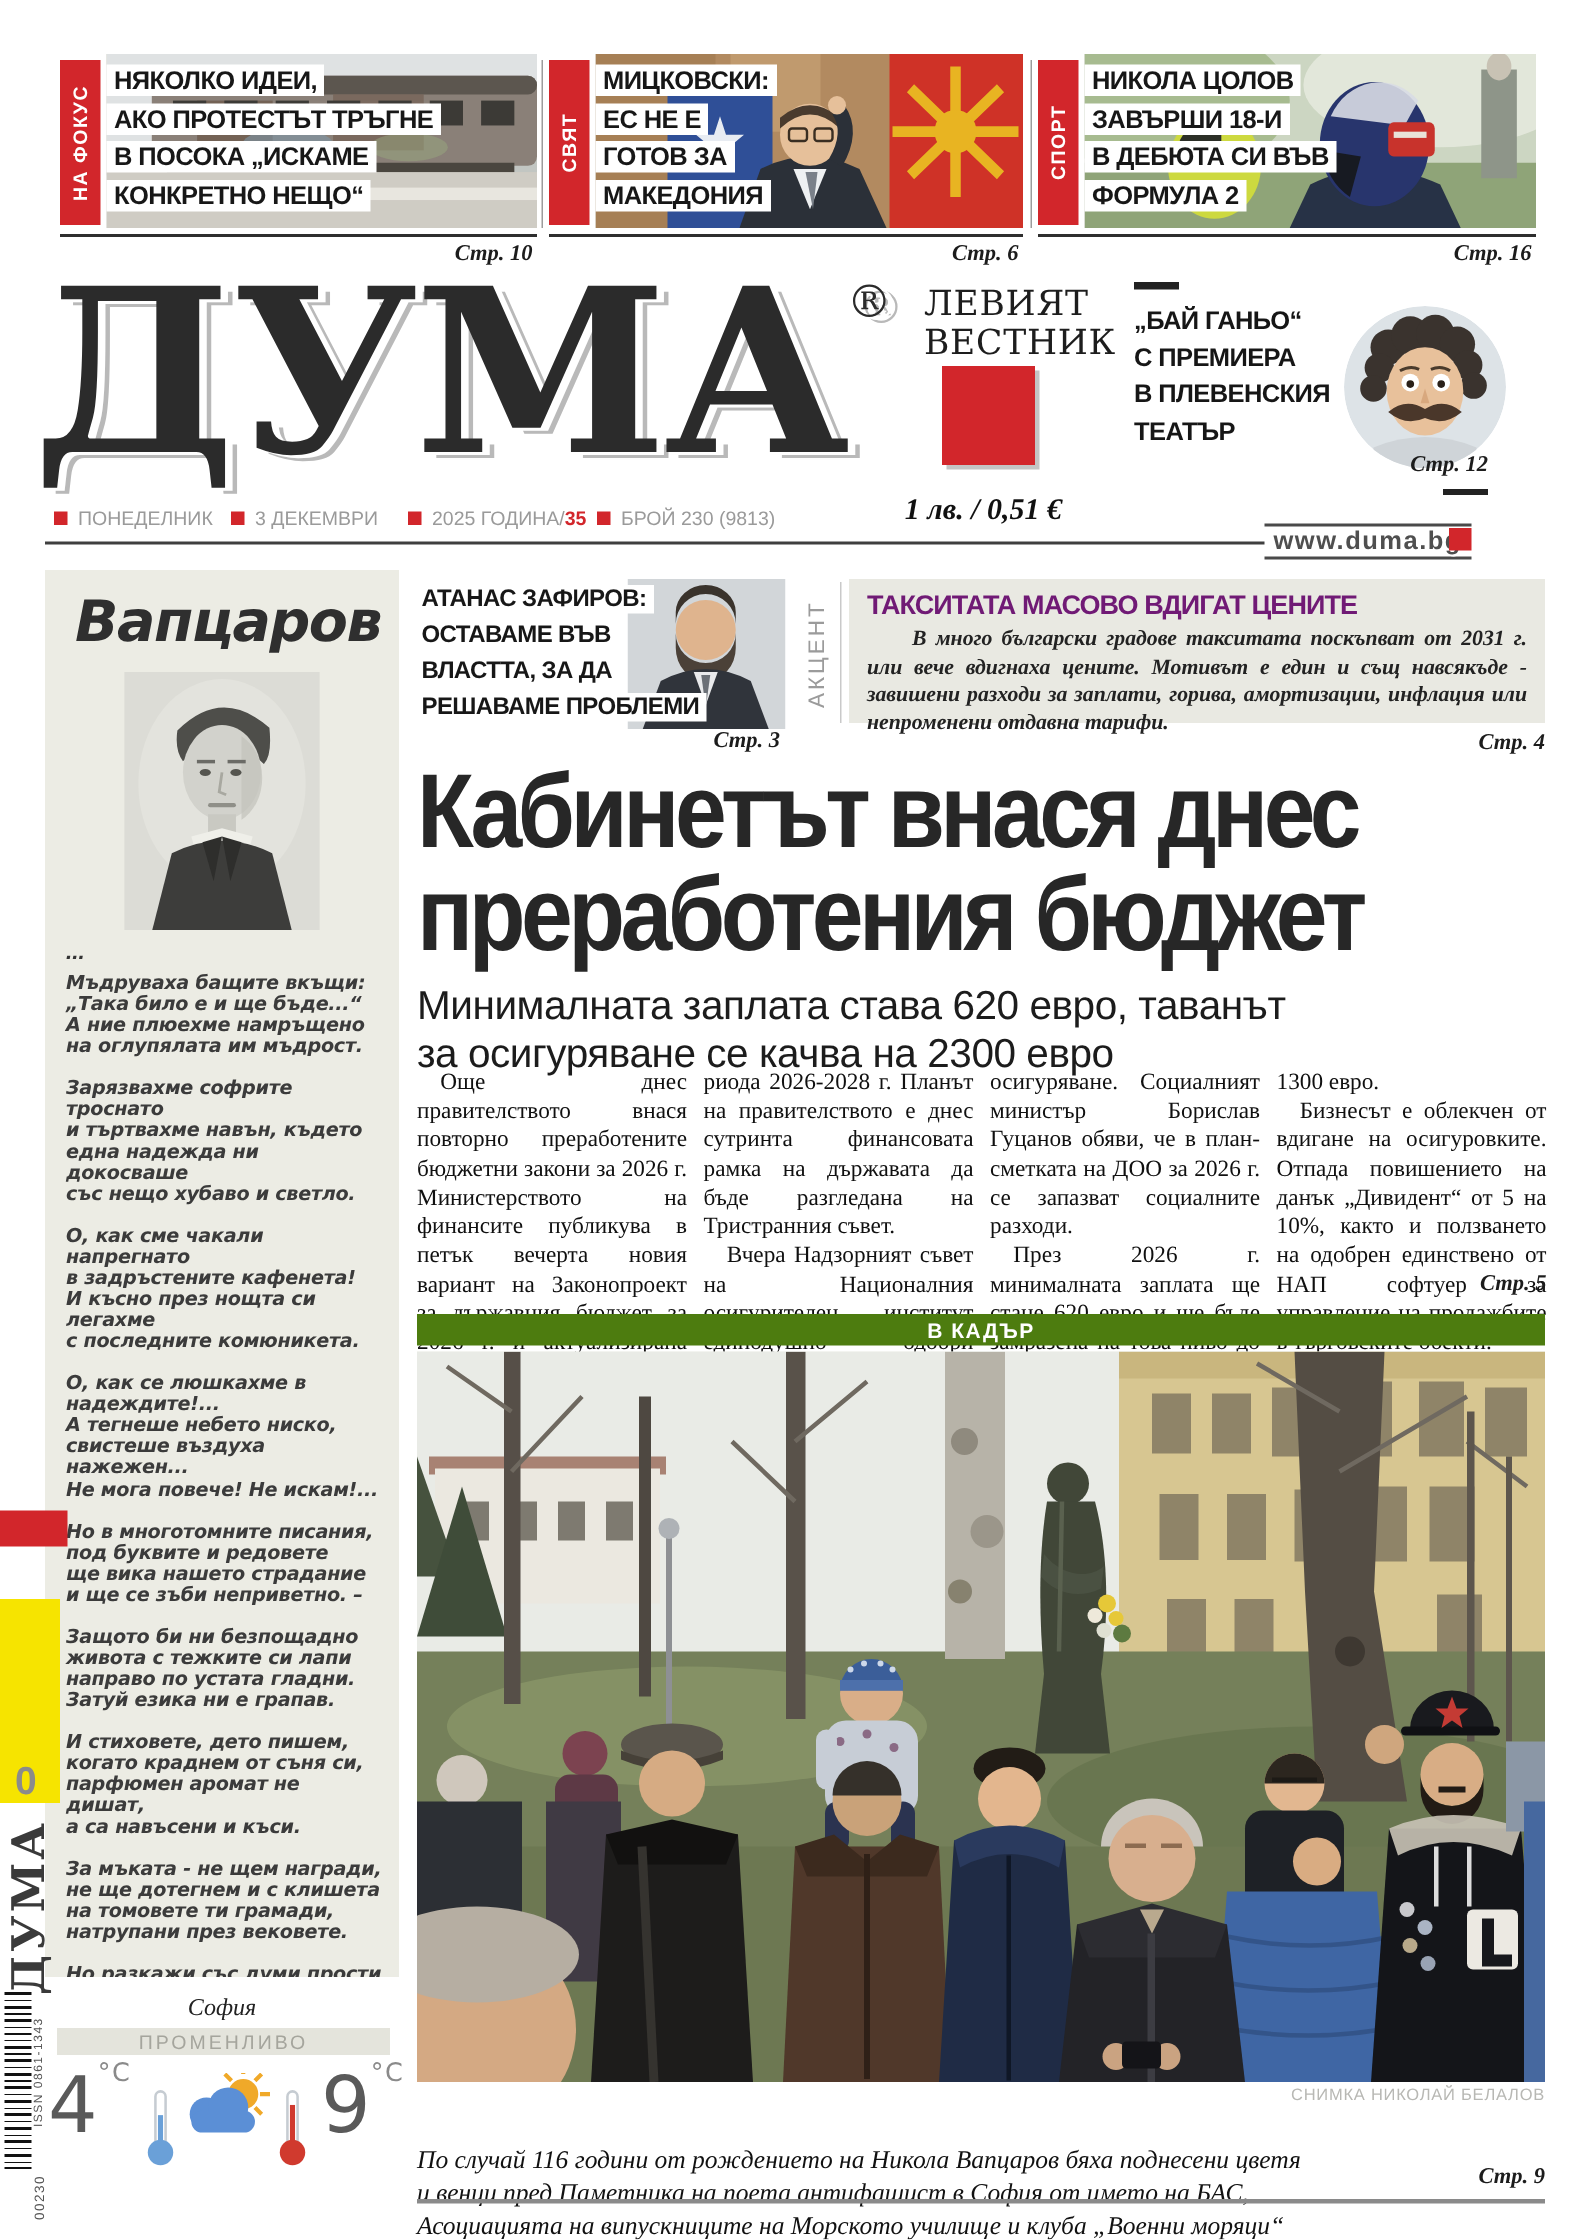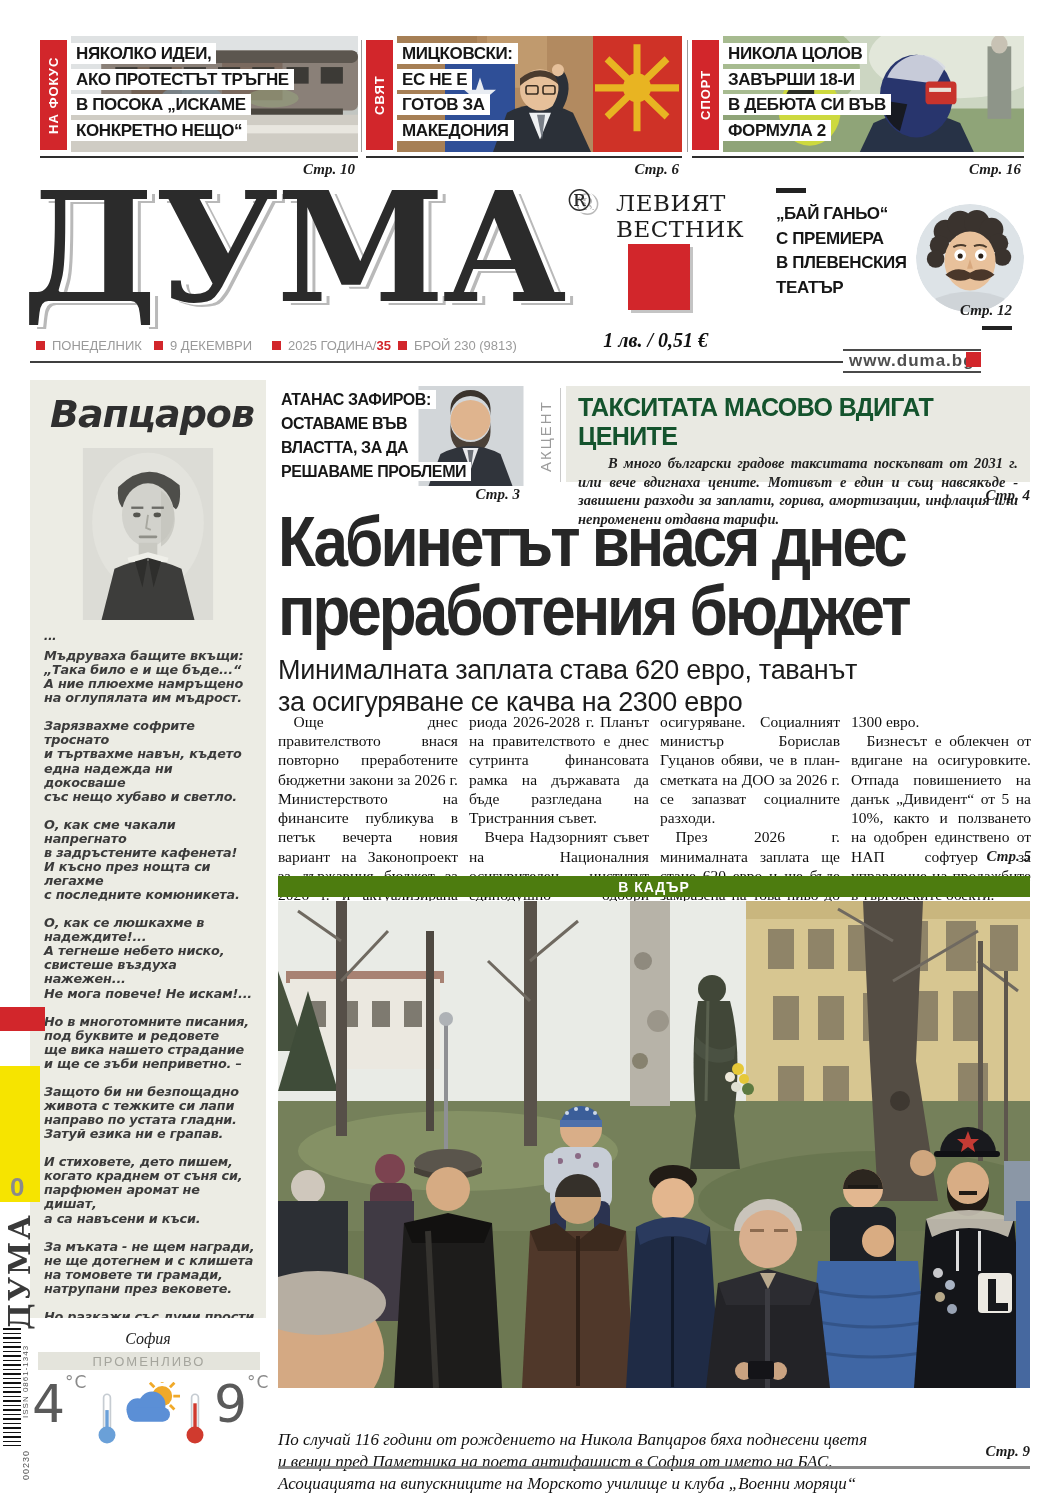--- a/index.html
+++ b/index.html
@@ -26,21 +26,21 @@
 
   
   .logo{position:absolute;left:22px;top:168px;font-family:"DejaVu Serif",serif;font-weight:bold;
         font-size:152px;line-height:1.05;letter-spacing:-2px;color:#2b2b2b;
         text-shadow:5px 2px 0 #ffffff,8px 4px 0 #b9b9b9;}
   .logo sup{font-size:30px;font-weight:normal;vertical-align:90px;letter-spacing:0;}
   .tagline{position:absolute;left:616px;top:190px;font-family:"DejaVu Serif",serif;
            font-size:23px;line-height:1.15;color:#1d1d1d;white-space:pre-line;letter-spacing:0.5px;}
   .logo-dot{position:absolute;left:628px;top:244px;width:62px;height:66px;background:#d2262b;
             box-shadow:3px 3px 0 #c4c4c4;}
-  .promo{position:absolute;left:772px;top:186px;width:256px;height:156px;}
+  .promo{position:absolute;left:752px;top:186px;width:256px;height:156px;}
   .dash{background:#222;height:5px;width:30px;}
   .promo-head{position:absolute;left:4px;top:16px;width:150px;font-weight:bold;font-size:17px;
               line-height:1.45;letter-spacing:-0.4px;white-space:pre-line;color:#161616;}
   .promo-photo{position:absolute;right:4px;top:18px;width:108px;height:108px;border-radius:50%;overflow:hidden;}
   .promo-page{position:absolute;right:16px;top:116px;}
   .promo-dash2{position:absolute;right:16px;top:140px;width:30px;height:4px;background:#222;}
 
   .dateline{position:absolute;top:338px;font-size:13px;color:#9a9a9a;}
   .dl-sq{display:inline-block;width:9px;height:9px;background:#d2262b;margin-right:7px;}
   .dl-accent{color:#d2262b;font-weight:bold;}
@@ -91,21 +91,21 @@
             line-height:1.5;letter-spacing:-0.4px;color:#171717;}
   .zaf-page{position:absolute;right:4px;top:100px;}
 
   .kicker{position:absolute;left:532px;top:390px;width:26px;height:92px;color:#9b9b9b;
           font-size:15px;letter-spacing:2px;writing-mode:vertical-rl;transform:rotate(180deg);
           display:flex;align-items:center;justify-content:center;}
   .kickline{position:absolute;left:560px;top:388px;width:1px;height:94px;background:#c9c9c9;}
 
   .taxibox{position:absolute;left:566px;top:386px;width:464px;height:96px;background:#e9e9e2;
            box-sizing:border-box;padding:7px 12px 0 12px;}
-  .taxi-head{font-weight:bold;font-size:25px;letter-spacing:-0.6px;color:#14532d;}
+  .taxi-head{font-weight:bold;font-size:18px;letter-spacing:-0.6px;color:#701a75;}
   .taxi-text{margin-top:3px;font-family:"Liberation Serif",serif;font-weight:bold;font-style:italic;
              font-size:14.5px;line-height:1.28;color:#222;text-align:justify;text-indent:30px;}
   .taxi-page{position:absolute;left:900px;top:487px;width:130px;text-align:right;}
 
   
   .mainhead{position:absolute;left:278px;top:508px;width:754px;font-weight:bold;font-size:62px;
             line-height:0.98;letter-spacing:-3px;color:#272727;white-space:pre-line;
             transform:scaleY(1.13);transform-origin:left top;}
   .subhead{position:absolute;left:278px;top:654px;width:754px;font-size:27px;line-height:1.2;
            color:#1c1c1c;white-space:pre-line;letter-spacing:-0.3px;}
@@ -258,21 +258,21 @@
         <path d="M55,56 l-3,10 6,0 Z" fill="#d8a87e"></path>
         <path d="M30,72 q12,-10 25,-2 q13,-8 25,2 q-12,10 -25,4 q-13,6 -25,-4 Z" fill="#4a372a"></path>
         <path d="M20,96 Q55,82 90,96 L90,110 L20,110 Z" fill="#cfd4d8"></path>
       </svg>
     </div>
     <div class="promo-page pageref">Стр. 12</div>
     <div class="promo-dash2"></div>
   </div>
 
   <div class="dateline" style="left:36px;"><span class="dl-sq"></span><span>ПОНЕДЕЛНИК</span></div>
-  <div class="dateline" style="left:154px;"><span class="dl-sq"></span><span>9 ДЕКЕМВРИ</span></div>
+  <div class="dateline" style="left:154px;"><span class="dl-sq"></span><span>3 ДЕКЕМВРИ</span></div>
   <div class="dateline" style="left:272px;"><span class="dl-sq"></span><span>2025 ГОДИНА/</span><span class="dl-accent">35</span></div>
   <div class="dateline" style="left:398px;"><span class="dl-sq"></span><span>БРОЙ 230 (9813)</span></div>
   <div class="price">1 лв. / 0,51 €</div>
 
   <div class="mastrule"></div>
   <div class="www">www.duma.bg</div>
   <div class="www-sq"></div>
 
   <div class="history">
     <div class="hist-title">Вапцаров</div>
@@ -552,20 +552,21 @@
       <circle cx="662" cy="396" r="5" fill="#b8a98a"></circle>
         <circle cx="674" cy="408" r="5" fill="#99a3b4"></circle>
 
       <rect x="726" y="260" width="26" height="60" fill="#8b97a6"></rect>
       <rect x="738" y="300" width="14" height="187" fill="#46689f"></rect>
 
       <circle cx="40" cy="452" r="66" fill="#d4a983"></circle>
       <ellipse cx="40" cy="402" rx="68" ry="32" fill="#b6aea2"></ellipse>
     </svg>
   </div>
+  <div class="credit">СНИМКА НИКОЛАЙ БЕЛАЛОВ</div>
   <div class="caption">
     <span>По случай 116 години от рождението на Никола Вапцаров бяха поднесени цветя
 и венци пред Паметника на поета антифашист в София от името на БАС,
 Асоциацията на випускниците на Морското училище и клуба „Военни моряци“</span>
     <span class="cap-page pageref">Стр. 9</span>
   </div>
   <div class="botrule"></div>
 
 </div>
 

